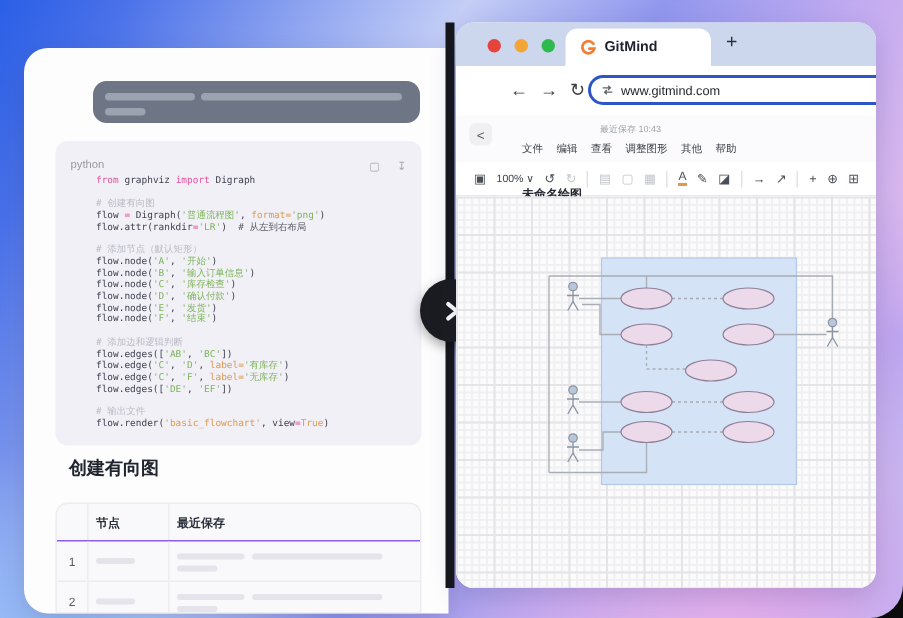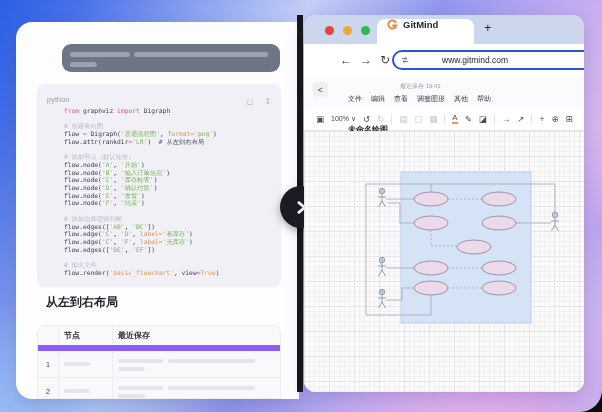--- a/index.html
+++ b/index.html
@@ -6,58 +6,58 @@
   *{box-sizing:border-box;}
   #stage{position:relative;width:602px;height:412px;overflow:hidden;background:#0b0b0d;
     font-family:"Liberation Sans","DejaVu Sans",sans-serif;}
   #bg{position:absolute;inset:0;border-bottom-right-radius:22px;
     background:
       radial-gradient(60% 50% at 88% 96%, rgba(226,165,236,.75), rgba(226,165,236,0) 60%),
       radial-gradient(55% 45% at 2% 100%, rgba(150,190,248,.8), rgba(150,190,248,0) 60%),
       radial-gradient(40% 35% at 100% 55%, rgba(170,150,242,.6), rgba(170,150,242,0) 70%),
       linear-gradient(118deg,#2a5fe6 0%,#4a71e9 10%,#8ea4f0 25%,#c4cef6 38%,#9197ee 54%,#c2abf1 70%,#e2bcec 86%,#a9b8f3 100%);}
   
-  #left-panel{position:absolute;left:16px;top:22px;width:283px;height:377px;background:#fdfdfe;
+  #left-panel{position:absolute;left:16px;top:32px;width:283px;height:377px;background:#fdfdfe;
     border-radius:16px 0 0 16px;box-shadow:0 6px 18px rgba(30,40,90,.18);overflow:hidden;}
   #prompt-skeleton{position:absolute;left:46px;top:22px;width:218px;height:28px;background:#6e7584;border-radius:9px;}
   #prompt-skeleton .pill{position:absolute;height:5px;border-radius:3px;background:#9ba2b0;}
   #code-card{position:absolute;left:21px;top:62px;width:244px;height:203px;background:#f1f0f7;border-radius:8px;overflow:hidden;}
   #code-head{display:flex;align-items:center;justify-content:space-between;padding:6px 10px 2px 10px;}
   #code-lang{font-size:7.5px;color:#9a9aa3;}
   #code-head .cicon{font-size:7.5px;color:#a8a8b2;margin-left:7px;}
   #code-lines{position:absolute;left:27px;top:23px;right:6px;
     font-family:"DejaVu Sans Mono",monospace;font-size:6.3px;line-height:7.7px;white-space:pre;}
   .tk-d{color:#3d3f4c}.tk-k{color:#e4539e}.tk-s{color:#7db45a}.tk-c{color:#b9bac4}
   .tk-ic{color:#55565f}.tk-p{color:#de9a4d}.tk-o{color:#de9a4d}
   #section-title{position:absolute;left:30px;top:272px;font-size:12px;font-weight:bold;color:#20242e;}
   #node-table{position:absolute;left:21px;top:303px;width:244px;height:74px;background:#f9f9fb;
     border:1px solid #ececf1;border-radius:8px 8px 0 0;overflow:hidden;font-size:8px;color:#2a2f3a;}
-  #node-table .hrow{display:flex;height:25px;align-items:center;border-bottom:6px solid #8b5cf6;font-weight:bold;}
+  #node-table .hrow{display:flex;height:25px;align-items:center;border-bottom:1px solid #8b5cf6;font-weight:bold;}
   #node-table .c0{width:21px;border-right:1px solid #ececf1;height:100%;display:flex;align-items:center;justify-content:center;}
   #node-table .c1{width:54px;border-right:1px solid #ececf1;height:100%;display:flex;align-items:center;padding-left:5px;}
   #node-table .c2{flex:1;height:100%;display:flex;align-items:center;padding-left:5px;}
   #node-table .drow{display:flex;height:27px;border-bottom:1px solid #ececf1;color:#555a64;}
   .skel{height:4px;border-radius:2px;background:#e4e4ea;display:inline-block;}
   
   #divider{position:absolute;left:297px;top:15px;width:6px;height:377px;background:#16171b;}
   #chevron-btn{position:absolute;left:280px;top:186px;width:42px;height:42px;border-radius:50%;
     background:#1b1c21;display:flex;align-items:center;justify-content:center;box-shadow:0 3px 8px rgba(0,0,0,.35);}
   
   #browser{position:absolute;left:304px;top:15px;width:280px;height:377px;background:#fff;border-radius:12px;
     overflow:hidden;box-shadow:0 6px 18px rgba(30,40,90,.18);}
   #tabbar{height:29px;background:#ccd6ec;position:relative;}
   .tl{position:absolute;top:11px;width:9px;height:9px;border-radius:50%;}
   #tab{position:absolute;left:73px;top:4px;width:97px;height:25px;background:#fff;border-radius:8px 8px 0 0;
-    display:flex;padding-left:9px;}
+    display:flex;align-items:center;padding-left:9px;}
   #tab-title{font-size:9.5px;font-weight:bold;color:#1c2030;margin-left:5px;}
   #new-tab{position:absolute;left:180px;top:5px;font-size:13px;color:#2d3138;}
   #navbar{height:33px;background:#fff;display:flex;align-items:center;position:relative;}
   .navico{font-size:12px;color:#3c4043;position:absolute;top:9px;}
   #urlbar{position:absolute;left:88px;top:6px;width:204px;height:20px;border:2px solid #2b55c8;border-radius:11px;
-    display:flex;align-items:center;padding-left:7px;background:#fff;gap:28px;}
+    display:flex;align-items:center;padding-left:7px;background:#fff;}
   #url-text{font-size:8.5px;color:#1d2026;margin-left:5px;}
   #docbar{height:31px;background:#fbfbfd;position:relative;}
   #doc-back{position:absolute;left:9px;top:5px;width:15px;height:15px;background:#f0f0f3;border-radius:4px;
     display:flex;align-items:center;justify-content:center;font-size:9px;color:#555;}
   #doc-title{position:absolute;left:44px;top:3px;font-size:8px;font-weight:bold;color:#23272f;margin-top:44px;}
   #doc-saved{position:absolute;left:96px;top:4.5px;font-size:6px;color:#a0a3ab;}
   #menu-row{position:absolute;left:44px;top:17px;display:flex;gap:9px;font-size:7px;color:#3c4049;}
   #gm-toolbar{height:23px;background:#fff;border-bottom:1px solid #e8e8ec;display:flex;align-items:center;
     padding-left:12px;gap:7px;font-size:8.5px;color:#4a4e57;}
   #gm-toolbar .gray{color:#c4c6cc;}
@@ -87,21 +87,21 @@
       <div id="code-head">
         <span id="code-lang">python</span>
         <span>
           <span class="cicon">▢</span>
           <span class="cicon">↧</span>
         </span>
       </div>
       <div id="code-lines"><div><span class="tk-k">from</span><span class="tk-d"> graphviz </span><span class="tk-k">import</span><span class="tk-d"> Digraph</span></div><div>&nbsp;</div><div><span class="tk-c"># 创建有向图</span></div><div><span class="tk-d">flow </span><span class="tk-k">=</span><span class="tk-d"> Digraph(</span><span class="tk-s">'普通流程图'</span><span class="tk-d">, </span><span class="tk-p">format=</span><span class="tk-s">'png'</span><span class="tk-d">)</span></div><div><span class="tk-d">flow.attr(rankdir</span><span class="tk-k">=</span><span class="tk-s">'LR'</span><span class="tk-d">)  </span><span class="tk-ic"># 从左到右布局</span></div><div>&nbsp;</div><div><span class="tk-c"># 添加节点（默认矩形）</span></div><div><span class="tk-d">flow.node(</span><span class="tk-s">'A'</span><span class="tk-d">, </span><span class="tk-s">'开始'</span><span class="tk-d">)</span></div><div><span class="tk-d">flow.node(</span><span class="tk-s">'B'</span><span class="tk-d">, </span><span class="tk-s">'输入订单信息'</span><span class="tk-d">)</span></div><div><span class="tk-d">flow.node(</span><span class="tk-s">'C'</span><span class="tk-d">, </span><span class="tk-s">'库存检查'</span><span class="tk-d">)</span></div><div><span class="tk-d">flow.node(</span><span class="tk-s">'D'</span><span class="tk-d">, </span><span class="tk-s">'确认付款'</span><span class="tk-d">)</span></div><div><span class="tk-d">flow.node(</span><span class="tk-s">'E'</span><span class="tk-d">, </span><span class="tk-s">'发货'</span><span class="tk-d">)</span></div><div><span class="tk-d">flow.node(</span><span class="tk-s">'F'</span><span class="tk-d">, </span><span class="tk-s">'结束'</span><span class="tk-d">)</span></div><div>&nbsp;</div><div><span class="tk-c"># 添加边和逻辑判断</span></div><div><span class="tk-d">flow.edges([</span><span class="tk-s">'AB'</span><span class="tk-d">, </span><span class="tk-s">'BC'</span><span class="tk-d">])</span></div><div><span class="tk-d">flow.edge(</span><span class="tk-s">'C'</span><span class="tk-d">, </span><span class="tk-s">'D'</span><span class="tk-d">, </span><span class="tk-p">label=</span><span class="tk-s">'有库存'</span><span class="tk-d">)</span></div><div><span class="tk-d">flow.edge(</span><span class="tk-s">'C'</span><span class="tk-d">, </span><span class="tk-s">'F'</span><span class="tk-d">, </span><span class="tk-p">label=</span><span class="tk-s">'无库存'</span><span class="tk-d">)</span></div><div><span class="tk-d">flow.edges([</span><span class="tk-s">'DE'</span><span class="tk-d">, </span><span class="tk-s">'EF'</span><span class="tk-d">])</span></div><div>&nbsp;</div><div><span class="tk-c"># 输出文件</span></div><div><span class="tk-d">flow.render(</span><span class="tk-o">'basic_flowchart'</span><span class="tk-d">, view</span><span class="tk-k">=</span><span class="tk-o">True</span><span class="tk-d">)</span></div></div>
     </div>
 
-    <div id="section-title">从左到右布局</div>
+    <div id="section-title">创建有向图</div>
 
     <div id="node-table">
       <div class="hrow">
         <div class="c0"></div>
         <div class="c1">节点</div>
         <div class="c2">最近保存</div>
       </div>
       <div id="table-body">
           <div class="drow">
             <div class="c0">1</div>

